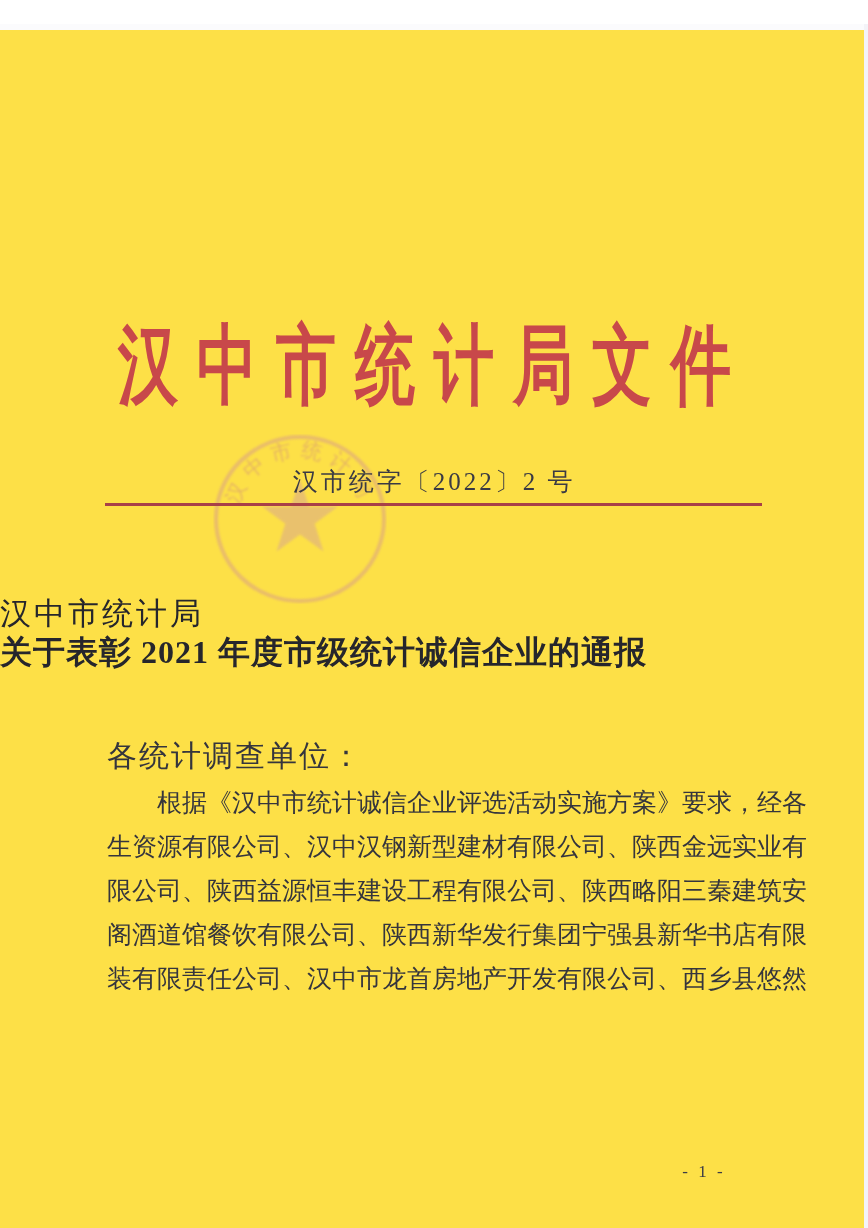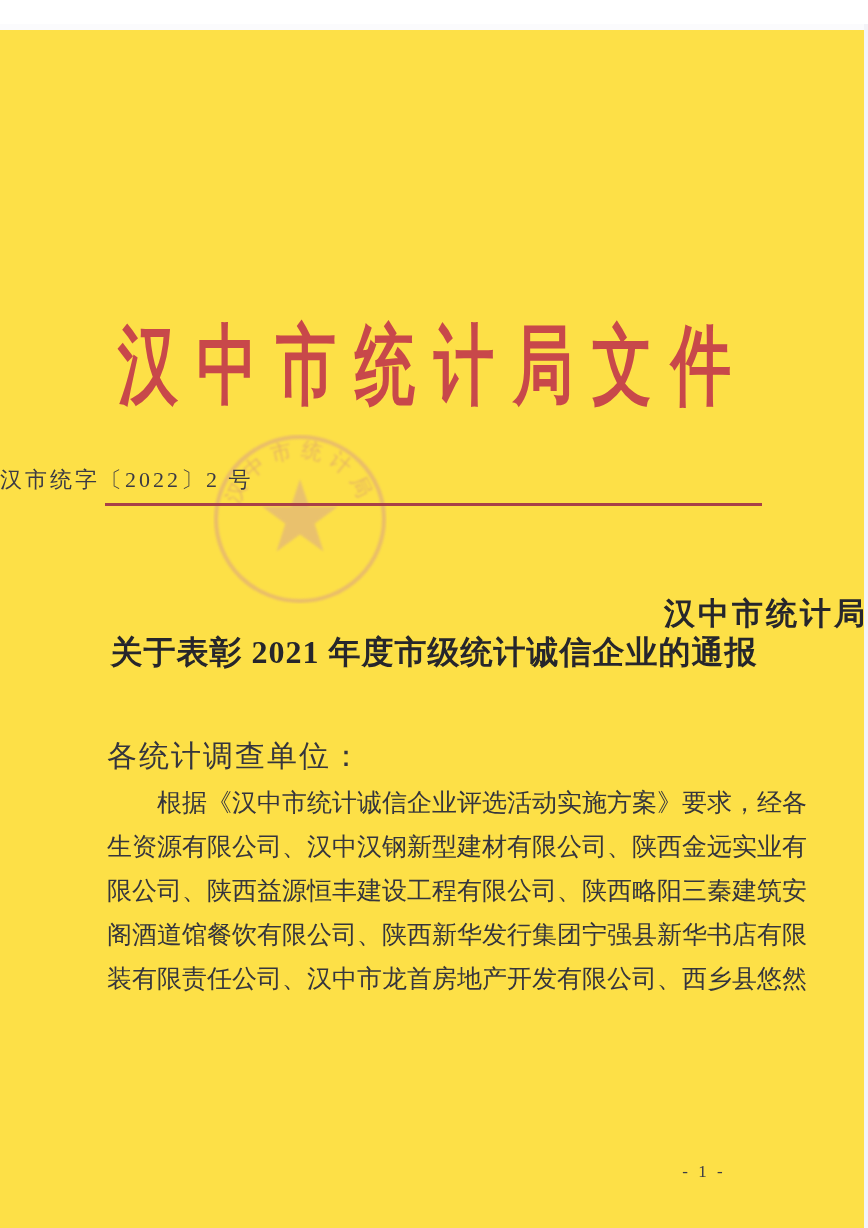--- a/index.html
+++ b/index.html
@@ -23,37 +23,38 @@
     color:#c8484a;
     transform:scaleY(1.45);
     transform-origin:50% 50%;
     white-space:nowrap;
   }
 
   .seal{position:absolute;left:213px;top:410px;width:174px;height:170px;}
 
   .doc-number{
     position:absolute;top:441px;left:0;width:100%;
-    font-size:22px;letter-spacing:3px;
+    text-align:center;
+    font-size:25px;letter-spacing:3px;
     color:#3a3a44;
   }
 
   .red-line{
     position:absolute;top:479px;left:105px;width:657px;height:3px;
     background:#a84048;
   }
 
   .title1{
     position:absolute;top:569px;left:0;width:100%;
-    text-align:right;font-size:31px;font-weight:bold;
+    text-align:left;font-size:31px;font-weight:normal;
     letter-spacing:3px;color:#26262c;
   }
   .title2{
     position:absolute;top:607px;left:0;width:100%;
-    text-align:center;font-size:32px;font-weight:bold;
+    text-align:left;font-size:32px;font-weight:bold;
     letter-spacing:1px;color:#26262c;white-space:nowrap;
   }
 
   .salutation{
     position:absolute;top:712px;left:107px;
     font-size:30px;color:#35353d;letter-spacing:2px;
   }
   .paragraph{
     position:absolute;top:757px;left:107px;width:656px;
     font-size:25px;color:#35353d;

